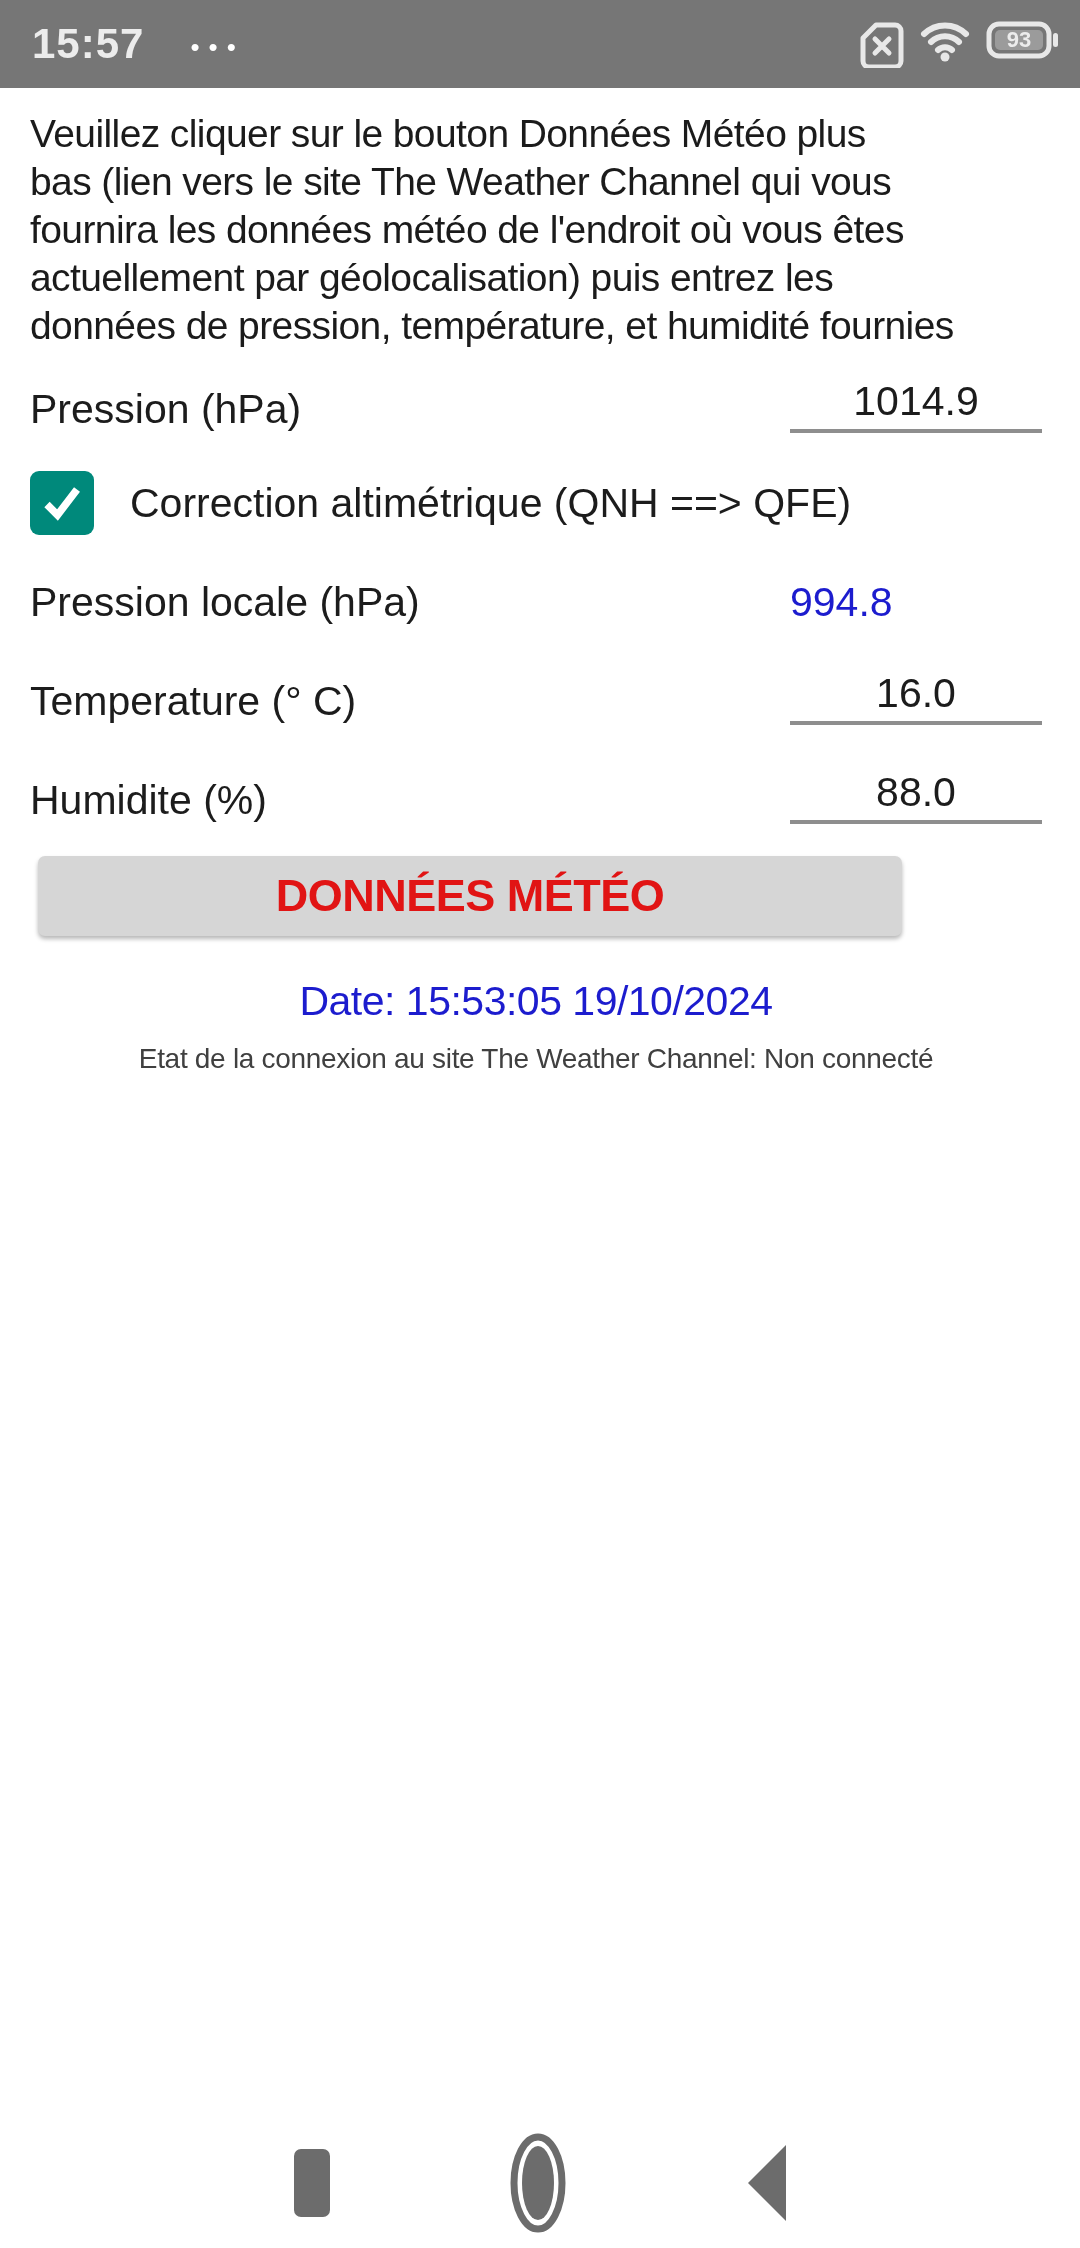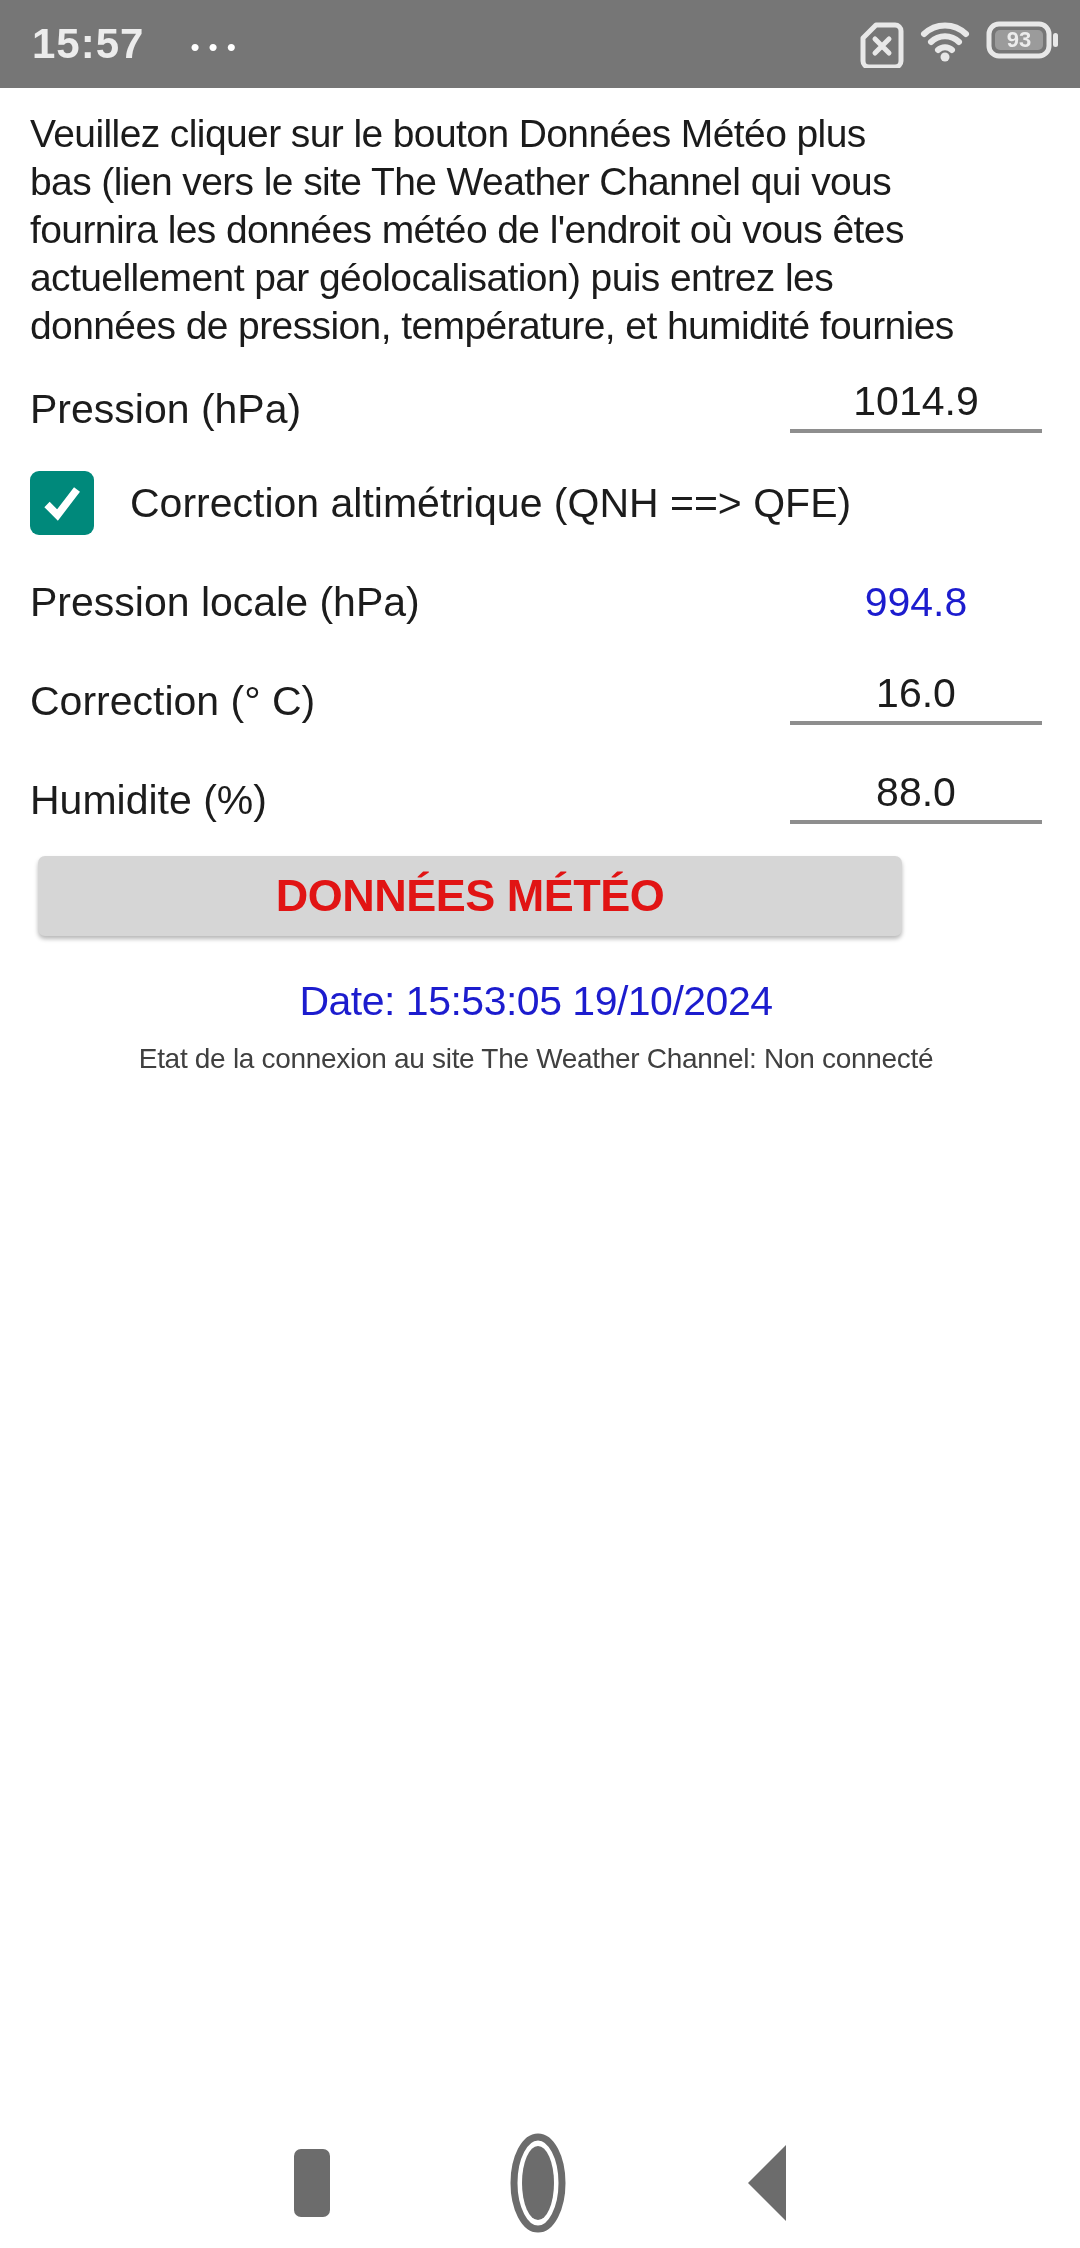--- a/index.html
+++ b/index.html
@@ -88,21 +88,20 @@
     display: flex;
     align-items: center;
     justify-content: center;
     flex: 0 0 auto;
   }
   .checkbox-label { font-size: 41px; }
 
   .row-local { margin-top: 44px; align-items: baseline; }
   .computed-value {
     width: 252px;
-    text-align: center;
     font-size: 41px;
     color: #1c1cce;
   }
 
   .row-temp, .row-hum { margin-top: 44px; }
 
   .weather-button {
     display: block;
     margin: 32px 0 0 8px;
     width: 864px;
@@ -209,21 +208,21 @@
     </span>
     <span class="checkbox-label">Correction altimétrique (QNH ==&gt; QFE)</span>
   </div>
 
   <div class="field-row row-local">
     <span class="field-label">Pression locale (hPa)</span>
     <span class="computed-value">994.8</span>
   </div>
 
   <div class="field-row row-temp">
-    <span class="field-label">Correction (° C)</span>
+    <span class="field-label">Temperature (° C)</span>
     <input class="field-input" type="text" value="16.0" style="">
   </div>
 
   <div class="field-row row-hum">
     <span class="field-label">Humidite (%)</span>
     <input class="field-input" type="text" value="88.0" style="">
   </div>
 
   <button class="weather-button">DONNÉES MÉTÉO</button>
 

